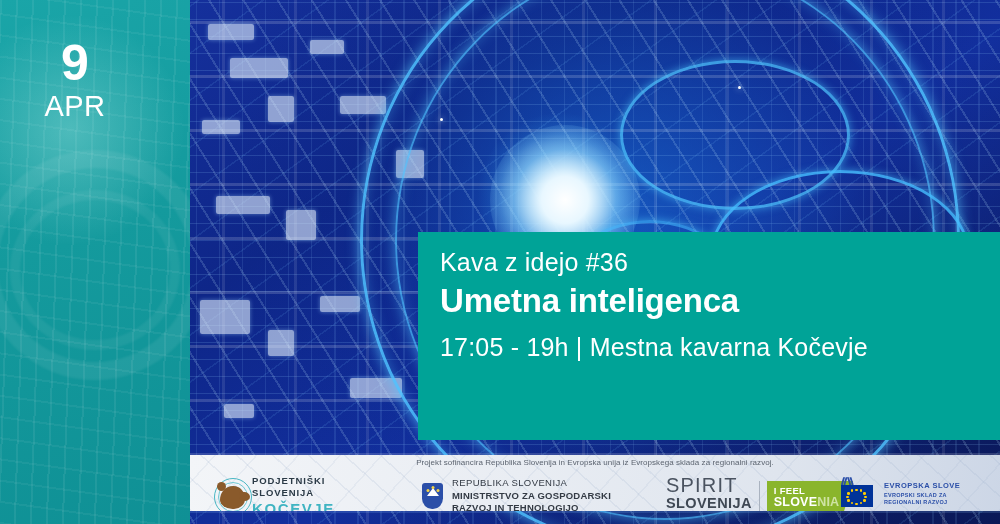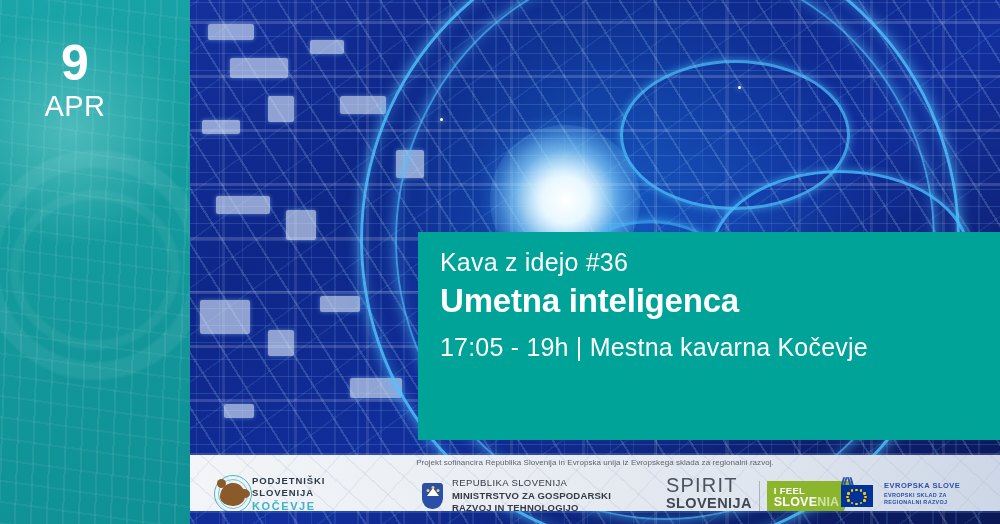--- a/index.html
+++ b/index.html
@@ -134,21 +134,21 @@
   .inc-bear:before {
     content:""; position:absolute; left:-3px; top:-4px; width:9px; height:9px;
     background:#8a5a2b; border-radius:50%;
   }
   .inc-bear:after {
     content:""; position:absolute; right:-5px; top:6px; width:11px; height:9px;
     background:#8a5a2b; border-radius:40% 60% 55% 45%;
   }
   .inc-text { line-height: 1.28; }
   .inc-text .l1, .inc-text .l2 { font-size: 9.5px; font-weight: 700; color: #2b3a46; letter-spacing: .9px; }
-  .inc-text .l3 { font-size: 11px; font-weight: 700; color: #3fb4c2; letter-spacing: 1.6px; }
+  .inc-text .l3 { font-size: 15px; font-weight: 700; color: #3fb4c2; letter-spacing: 1.6px; }
 
   
   .shield {
     width: 21px; height: 26px; flex: none;
     background: #2b4fa8;
     border-radius: 3px 3px 48% 48% / 3px 3px 40% 40%;
     position: relative;
   }
   .shield:before {
     content:""; position:absolute; left:50%; top:5px; transform:translateX(-50%);

